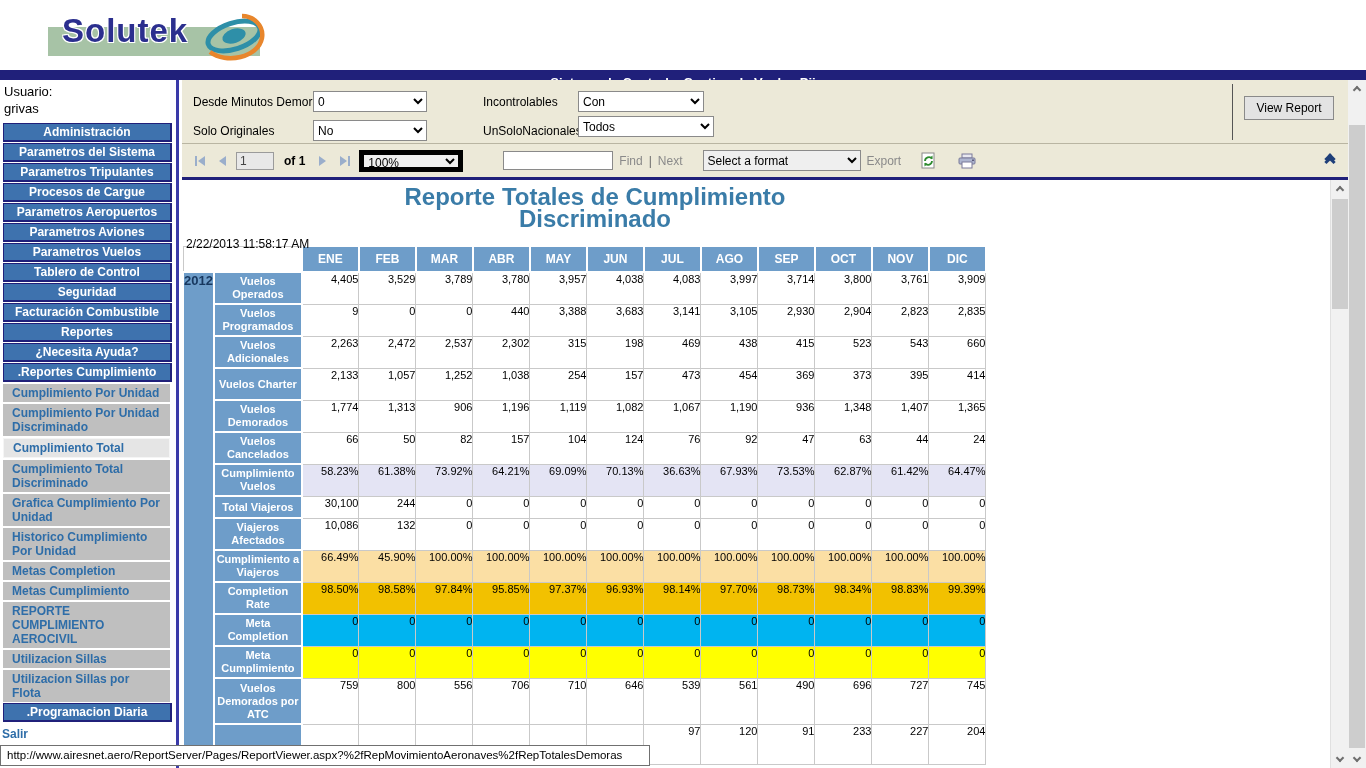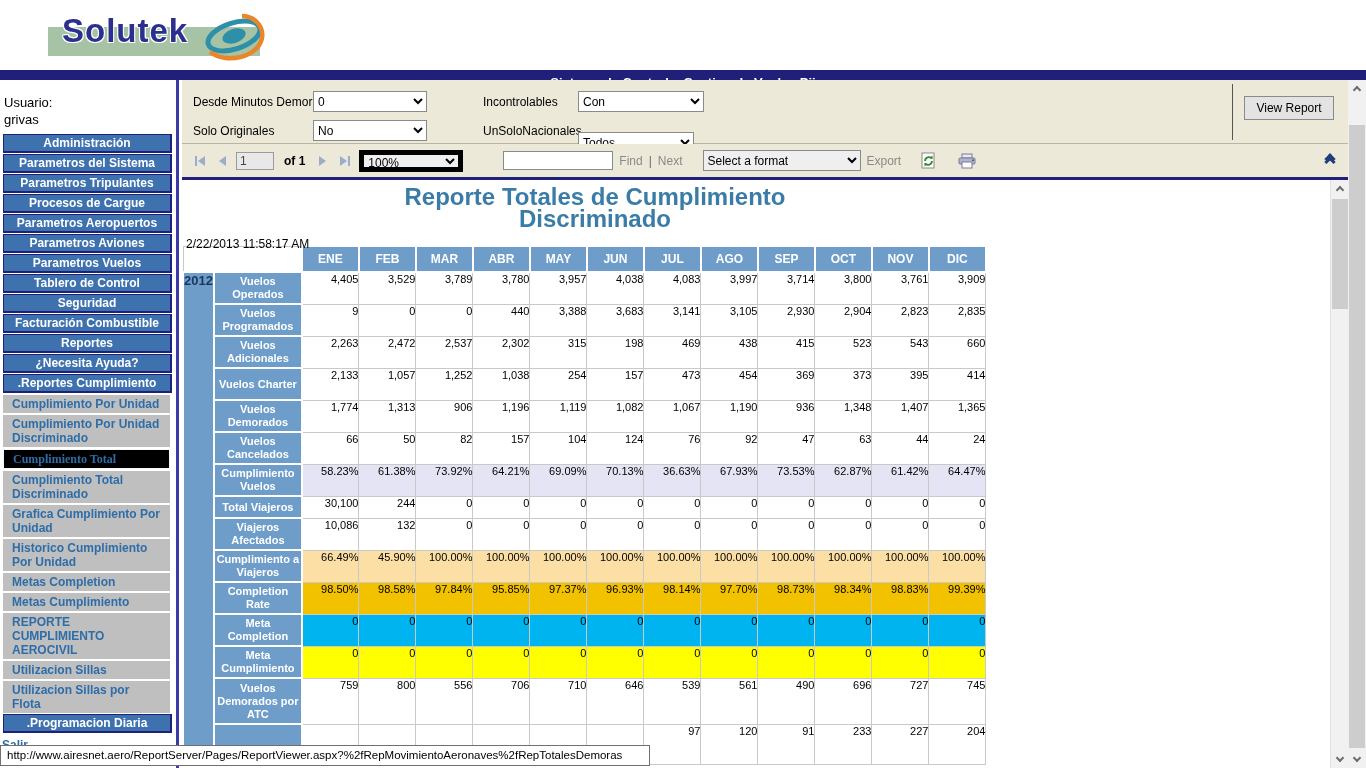--- a/index.html
+++ b/index.html
@@ -15,29 +15,29 @@
     text-shadow:-1px -1px 0 #fff,1px -1px 0 #fff,-1px 1px 0 #fff,1px 1px 0 #fff;}
   .logo-swirl{position:absolute;left:196px;top:8px;}
 
   
   .banner{position:absolute;left:0;top:70px;width:100%;height:10px;background:#20207A;overflow:hidden;}
   .banner span{display:block;margin-top:5px;text-align:center;color:#fff;font-weight:bold;font-size:13px;}
 
   
   .sidebar{position:absolute;left:0;top:80px;width:179px;bottom:0;background:#fff;
     border-right:3px solid #3A3AA8;}
-  .user-label{font-size:13px;color:#000;padding:15px 4px 0 4px;}
+  .user-label{font-size:13px;color:#000;padding:4px 4px 0 4px;}
   .user-name{font-size:13px;color:#000;padding:2px 4px 6px 4px;}
   .side-btn{margin:1px 4px 1px 3px;background:#3E72AE;border:1px solid #20207A;
     border-right:2px solid #20207A;border-bottom:2px solid #20207A;
     color:#fff;font-weight:bold;font-size:12px;text-align:center;padding:1px 2px;cursor:pointer;}
   .side-links{margin-top:2px;}
   .side-link{margin:2px 6px 0 3px;background:#BFBFBF;color:#2E6DA8;font-weight:bold;
     font-size:12px;line-height:14px;padding:2px 9px;cursor:pointer;}
-  .side-link.selected{background:#000000;border:1px solid #F5F5F5;font-family:Liberation Serif, serif;}
+  .side-link.selected{background:#e5e5e5;border:1px solid #F5F5F5;}
   .salir{color:#2E6DA8;font-weight:bold;font-size:12px;padding:4px 2px;cursor:pointer;}
 
   
   .content{position:absolute;left:182px;top:80px;right:18px;bottom:0;background:#fff;}
 
   .filters{position:absolute;left:0;top:0;width:100%;height:64px;background:#ECE9D8;
     border-bottom:1px solid #B9B5A2;}
   .flabel{position:absolute;font-size:12px;color:#000;}
   .fselect{position:absolute;height:21px;font-size:12px;font-family:"Liberation Sans",sans-serif;
     border:1px solid #8A8A8A;background:#fff;}
@@ -171,21 +171,21 @@
       </select>
       <div class="flabel" style="left:301px;top:15px">Incontrolables</div>
       <select class="fselect" style="left:396px;top:11px;width:126px">
         <option>Con</option>
       </select>
       <div class="flabel" style="left:11px;top:44px">Solo Originales</div>
       <select class="fselect" style="left:131px;top:40px;width:114px">
         <option>No</option>
       </select>
       <div class="flabel" style="left:301px;top:44px">UnSoloNacionales</div>
-      <select class="fselect" style="left:396px;top:52px;width:116px">
+      <select class="fselect" style="left:396px;top:36px;width:136px">
         <option>Todos</option>
       </select>
       <div class="fsep"></div>
       <button class="view-report">View Report</button>
     </div>
 
     <div class="toolbar">
       <span class="pg-ico">
         <svg width="14" height="14" viewBox="0 0 14 14">
             <rect x="2" y="2" width="2" height="10" fill="#9AAECB"></rect>

